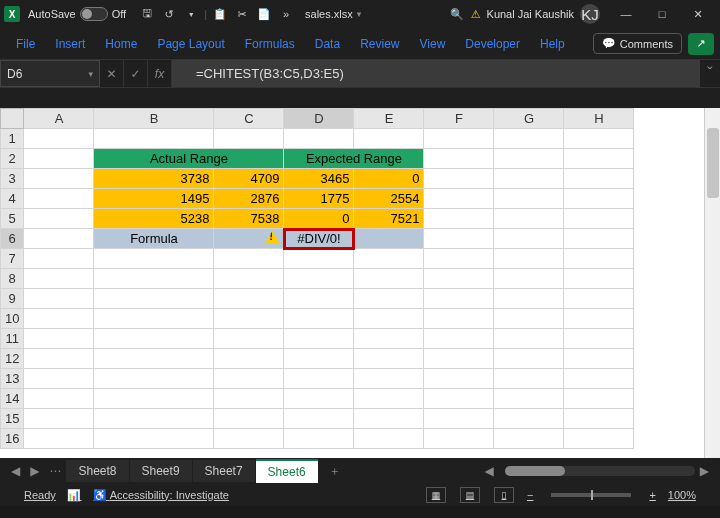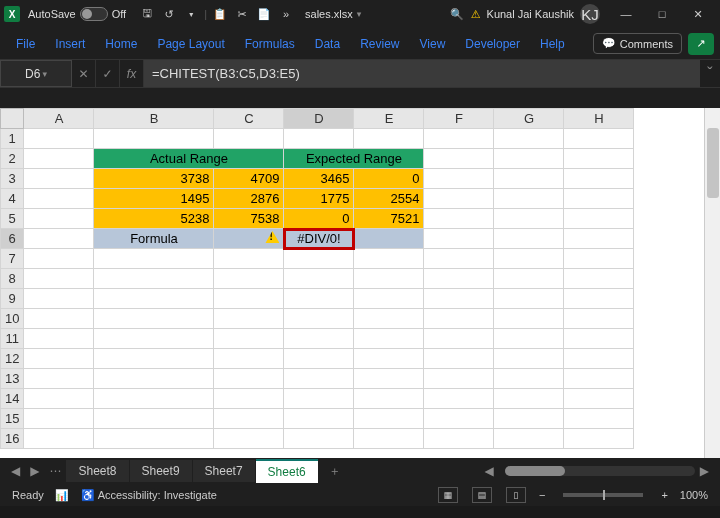--- a/index.html
+++ b/index.html
@@ -22,25 +22,25 @@
   
   
   .ribbon { height: 32px; background: #1f1f1f; display:flex; align-items:center; padding: 0 6px; font-size: 12px; border-bottom: 1px solid #333; }
   .ribbon .tab { padding: 6px 10px; color:#3b82f6; cursor:pointer; }
   .ribbon .rspacer { flex:1; }
   .ribbon .comments { border:1px solid #555; border-radius:4px; padding:3px 8px; display:flex; align-items:center; gap:4px; font-size:11px; }
   .ribbon .share { width:26px; height:22px; background:#107c41; border-radius:4px; margin-left:6px; display:flex; align-items:center; justify-content:center; }
   
   
   .fbar { height: 28px; background: #1f1f1f; display:flex; align-items:stretch; border-bottom:1px solid #333; }
-  .namebox { width:72px; background:#2a2a2a; border:1px solid #444; display:flex; align-items:center; padding:0 24px; font-size:12px; justify-content:space-between; }
+  .namebox { width:100px; background:#2a2a2a; border:1px solid #444; display:flex; align-items:center; padding:0 6px; font-size:12px; justify-content:space-between; }
   .namebox .dd { font-size:9px; color:#888; }
   .fbar .fbtn { width:24px; display:flex; align-items:center; justify-content:center; color:#888; font-size:12px; border-right:1px solid #333; }
   .fbar .fx { font-style: italic; }
-  .formula-input { flex:1; background:#3a3a3a; border:none; color:#ddd; padding:0 8px; font-size:13px; }
+  .formula-input { flex:1; background:#3a3a3a; border:none; color:#ddd; padding:0 24px; font-size:13px; }
   .fbar .expand { width:20px; display:flex; align-items:center; justify-content:center; color:#888; }
   
   
   .strip { height: 20px; background:#1f1f1f; }
   
   
   .sheet-wrap { position:relative; height: 350px; background:#fff; color:#000; }
   .sheet { border-collapse: collapse; table-layout: fixed; }
   .sheet th, .sheet td { border: 1px solid #d4d4d4; font-size: 13px; font-weight: normal; height: 20px; padding: 0 4px; }
   .sheet .corner { width:22px; background:#e6e6e6; border:1px solid #bbb; }
@@ -62,21 +62,21 @@
   .tabsbar { height: 26px; background:#1f1f1f; display:flex; align-items:center; font-size:12px; color:#ccc; padding:0 6px; }
   .tabsbar .nav { padding:0 5px; color:#888; cursor:pointer; }
   .sheet-tab { padding: 4px 12px; background:#2b2b2b; margin-right:1px; cursor:pointer; }
   .sheet-tab.active { background:#fff; color:#107c41; border-top:2px solid #0f766e; }
   .tabsbar .add { padding:0 10px; color:#888; }
   .tabsbar .tspacer { flex:1; }
   .tabsbar .hscroll { width:190px; height:10px; background:#333; border-radius:5px; position:relative; margin-left:6px; }
   .tabsbar .hthumb { position:absolute; left:0; width:60px; height:10px; background:#888; border-radius:5px; }
   
   
-  .status { height: 22px; background:#1f1f1f; display:flex; align-items:center; font-size:11px; color:#ccc; padding:0 12px; gap:12px; }
+  .status { height: 22px; background:#1f1f1f; display:flex; align-items:center; font-size:11px; color:#ccc; padding:0 24px; gap:12px;text-decoration:underline; }
   .status .sspacer { flex:1; }
   .status .viewbtn { width:20px; height:16px; border:1px solid #555; margin:0 1px; display:flex; align-items:center; justify-content:center; font-size:9px; }
   .status .zslider { width:80px; height:4px; background:#555; position:relative; margin:0 6px; }
   .status .zslider::after { content:""; position:absolute; left:50%; top:-3px; width:2px; height:10px; background:#aaa; }
 </style>
 </head>
 <body>
 
 <div class="titlebar">
   <div class="app-icon">X</div>

